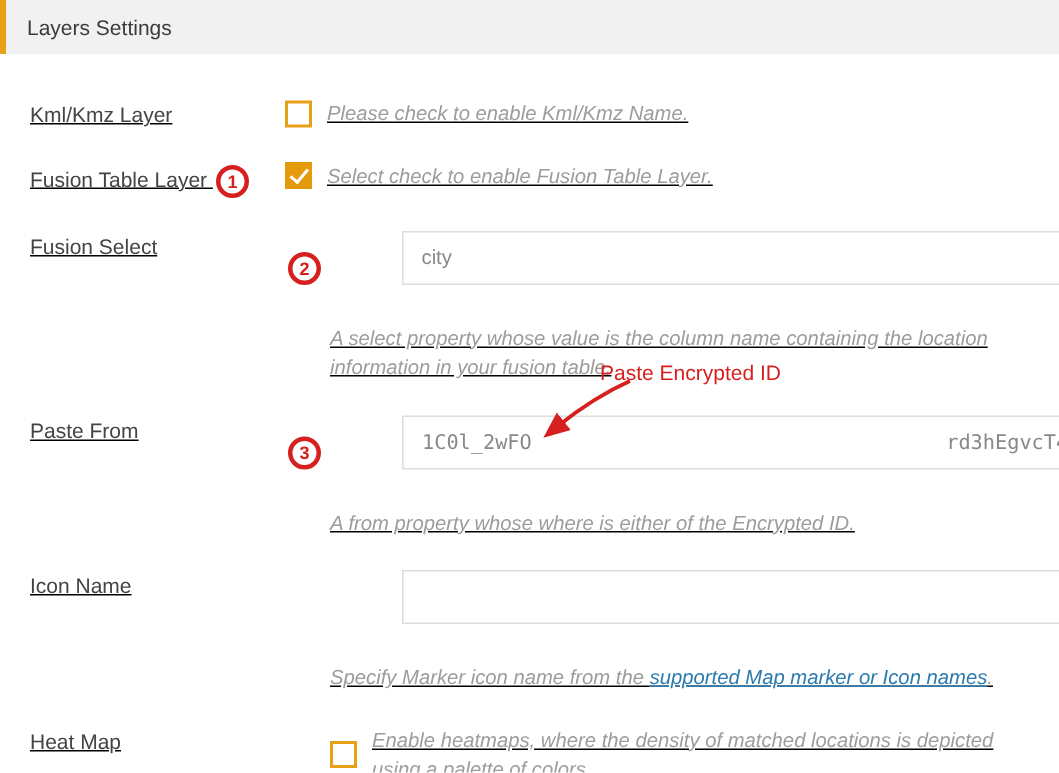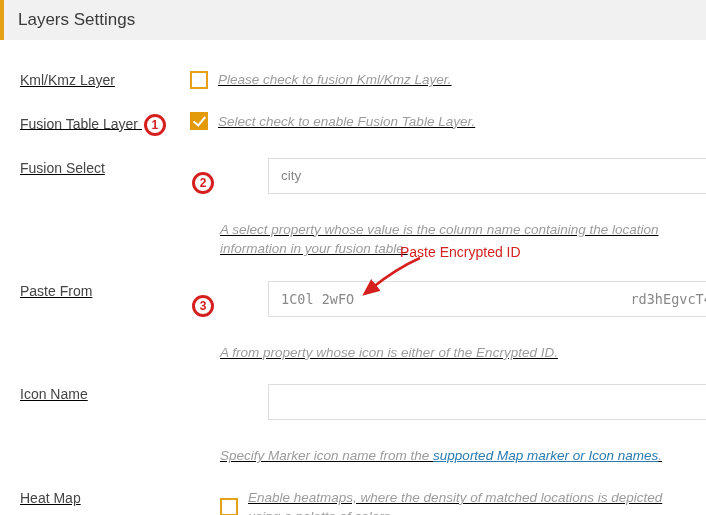--- a/index.html
+++ b/index.html
@@ -3,21 +3,21 @@
 <meta charset="utf-8">
 <style>
   * { box-sizing: border-box; margin: 0; padding: 0; font-family: -apple-system, "Segoe UI", Arial, sans-serif; }
   body { background: #fff; width: 706px; height: 515px; overflow: hidden; }
 
   .panel { width: 706px; }
   .panel-header {
     background: #f1f1f1;
     border-left: 4px solid #e6a116;
     padding: 10px 14px;
-    font-size: 17px;
+    font-size: 14px;
     color: #3b3b3b;
     font-weight: 500;
   }
 
   .panel-body { padding: 16px 20px 4px 20px; text-decoration: underline; }
 
   .field-row { display: flex; align-items: flex-start; margin-top: 22px; }
   .field-row.first { margin-top: 14px; }
   .label-col { width: 170px; flex: 0 0 170px; padding-top: 2px; font-size: 14px; color: #444; position: relative; }
   .value-col { flex: 1 1 auto; }
@@ -94,21 +94,21 @@
 <div class="panel">
   <div class="panel-header">Layers Settings</div>
 
   <div class="panel-body panel-body-wrap">
 
     <div class="field-row first">
       <div class="label-col">Kml/Kmz Layer</div>
       <div class="value-col">
         <div class="checkbox-line">
           <span class="cb"></span>
-          <span class="helper-italic">Please check to fusion Kml/Kmz Layer.</span>
+          <span class="helper-italic">Please check to enable Kml/Kmz Name.</span>
         </div>
       </div>
     </div>
 
     <div class="field-row">
       <div class="label-col">
         <span>Fusion Table Layer</span>
         <span class="badge">1</span>
       </div>
       <div class="value-col">
@@ -130,21 +130,21 @@
       </div>
     </div>
 
     <div class="field-row">
       <div class="label-col" style="position:relative;">
         <span>Paste From</span>
         <span class="badge badge-float">3</span>
       </div>
       <div class="value-col" style="padding-left:30px;">
         <input class="text-input" type="text" style="font-family: monospace, Arial;" value="1C0l_2wFO                                  rd3hEgvcT4AeR">
-        <div class="helper-below">A from property whose icon is either of the Encrypted ID.</div>
+        <div class="helper-below">A from property whose where is either of the Encrypted ID.</div>
       </div>
     </div>
 
     <div class="field-row">
       <div class="label-col">Icon Name</div>
       <div class="value-col" style="padding-left:30px;">
         <input class="text-input" type="text" value="" style="">
         <div class="helper-below">
           <span>Specify Marker icon name from the </span><a href="#" class="link">supported Map marker or Icon names</a><span>.</span>
         </div>

